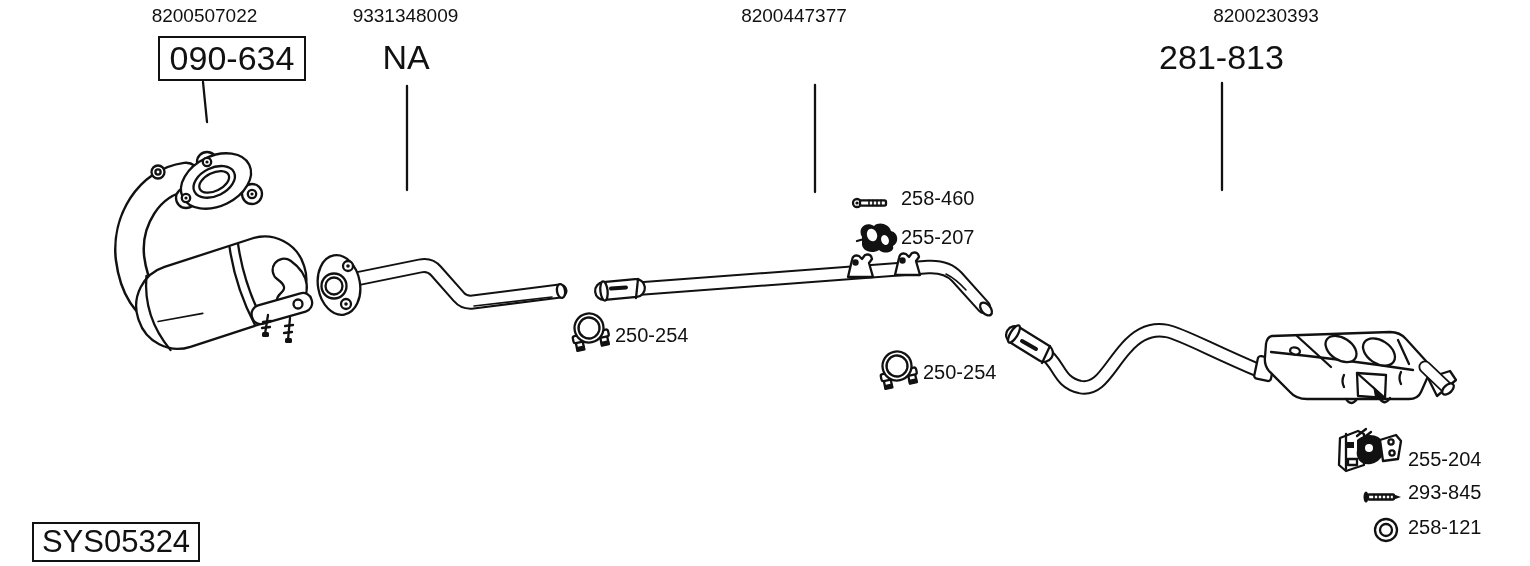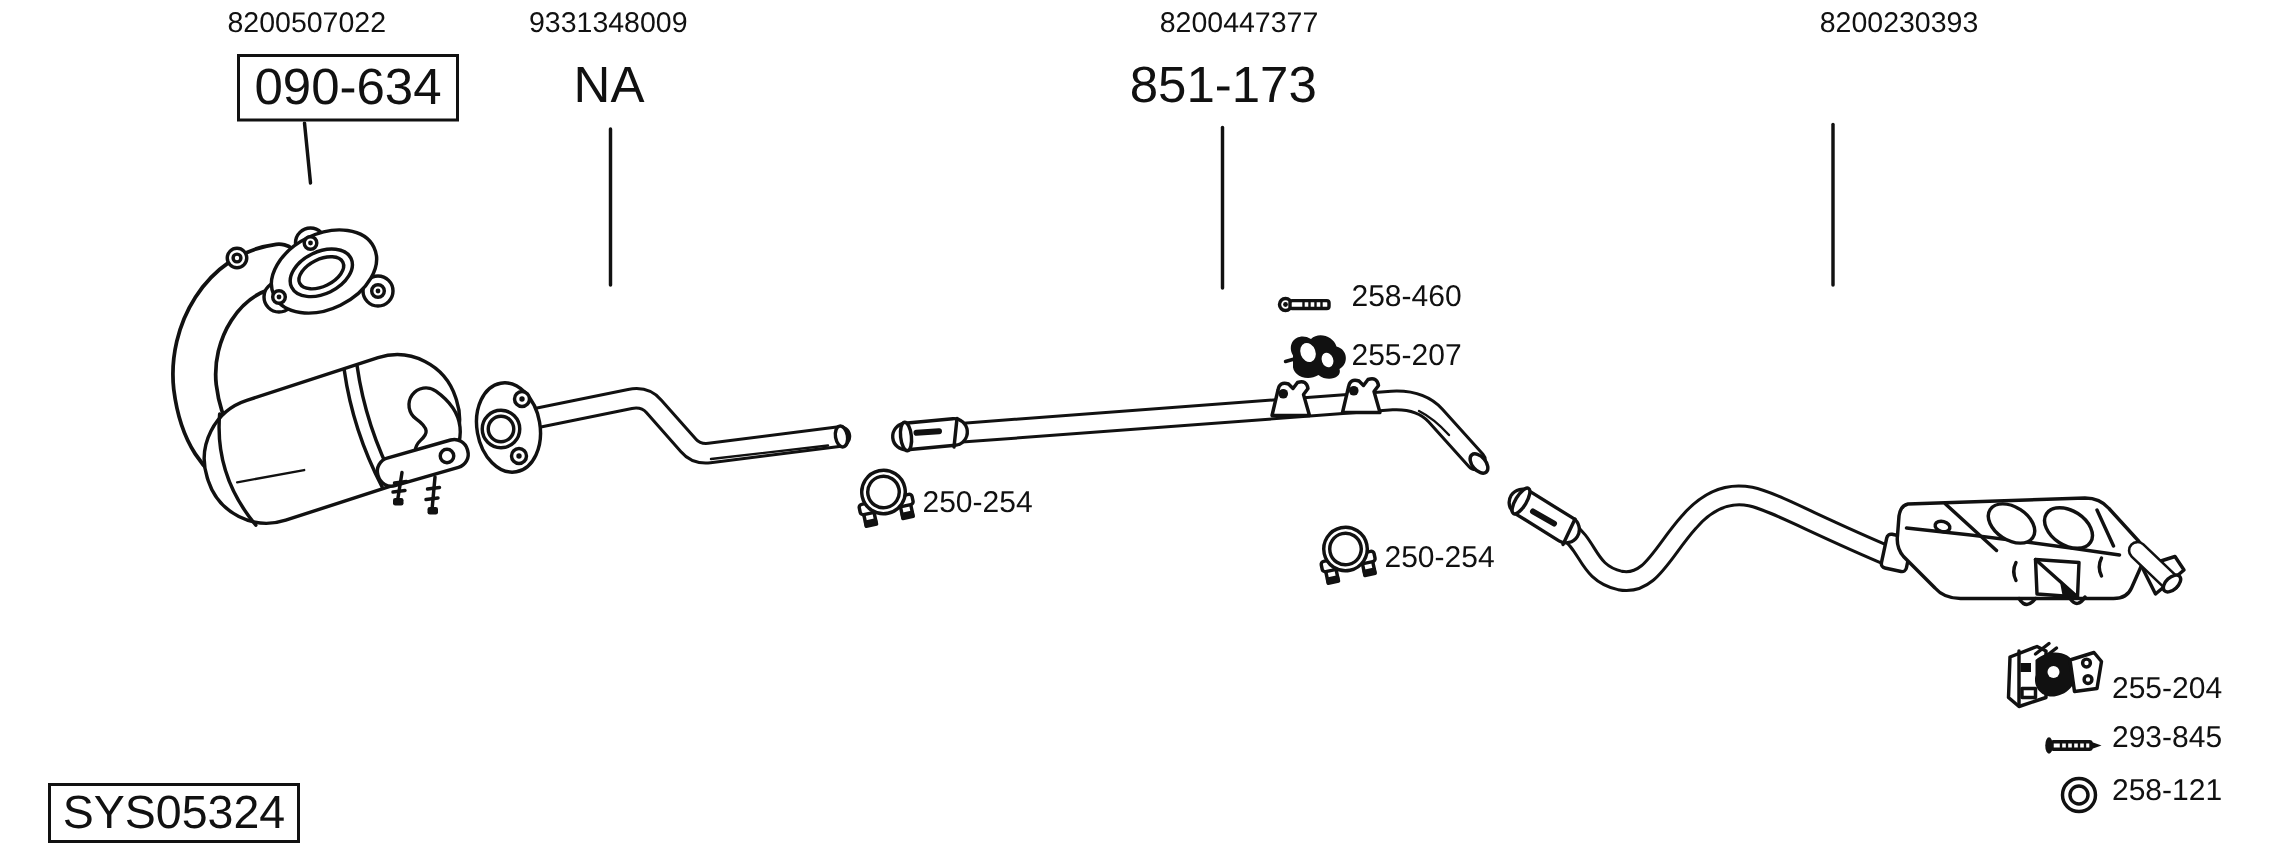--- a/index.html
+++ b/index.html
@@ -228,24 +228,24 @@
   </svg>
 
   <div class="label ref" style="left:132px;top:5px;width:145px">8200507022</div>
   <div class="code-box" style="left:130px;top:36px;width:148px;height:45px">
     <span class="code">090-634</span>
   </div>
 
   <div class="label ref" style="left:333px;top:5px;width:145px">9331348009</div>
   <div class="label code" style="left:356px;top:40px;width:100px">NA</div>
 
-  <div class="label ref" style="left:752px;top:5px;width:148px">8200447377</div>
-  <div class="label code" style="left:738px;top:40px;width:155px">851-173</div>
+  <div class="label ref" style="left:720px;top:5px;width:148px">8200447377</div>
 
   <div class="label ref" style="left:1192px;top:5px;width:148px">8200230393</div>
+  <div class="label code" style="left:1143px;top:40px;width:157px">281-813</div>
 
   <div class="label small" style="left:901px;top:187px">258-460</div>
   <div class="label small" style="left:901px;top:226px">255-207</div>
   <div class="label small" style="left:615px;top:324px">250-254</div>
   <div class="label small" style="left:923px;top:361px">250-254</div>
   <div class="label small" style="left:1408px;top:448px">255-204</div>
   <div class="label small" style="left:1408px;top:481px">293-845</div>
   <div class="label small" style="left:1408px;top:516px">258-121</div>
 
   <div class="code-box" style="left:4px;top:522px;width:168px;height:40px">

